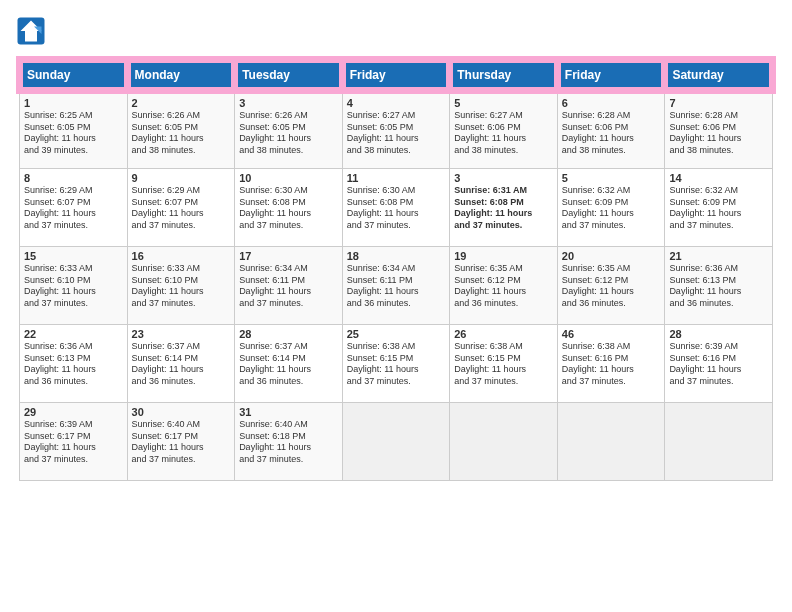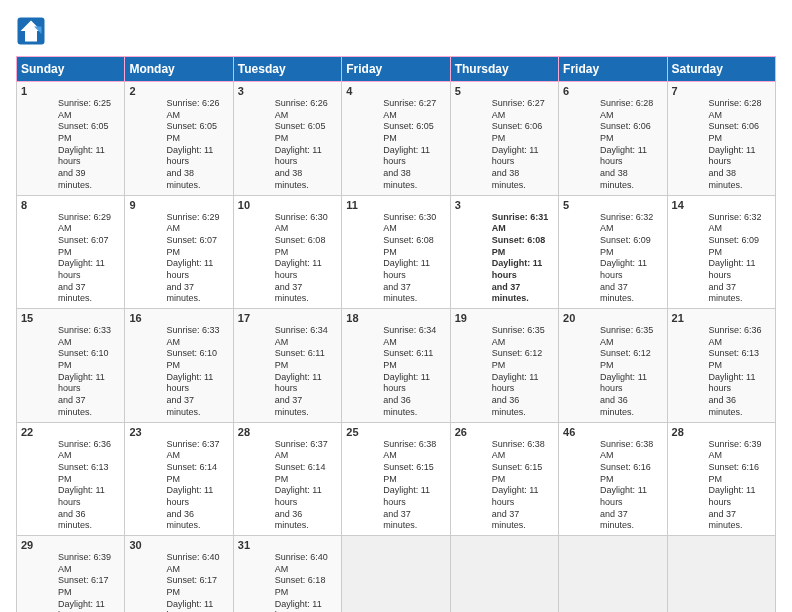--- a/index.html
+++ b/index.html
@@ -52,21 +52,21 @@
       border-collapse: collapse;
       font-size: 10px;
     }
     .calendar th {
       background: #1a6db5;
       color: #fff;
       padding: 5px 4px;
       text-align: left;
       font-size: 12px;
       font-weight: bold;
-      border: 1px solid #f9a8d4;
+      border: 7px solid #f9a8d4;
     }
     .calendar td {
       border: 1px solid #ccc;
       padding: 3px 4px;
       vertical-align: top;
       width: calc(100%/7);
       height: 78px;
       color: #333;
     }
     .calendar tr:nth-child(odd) td {
@@ -78,21 +78,20 @@
     .day-num {
       font-size: 11px;
       font-weight: bold;
       display: block;
       margin-bottom: 1px;
     }
     .day-info {
       font-size: 9px;
       line-height: 1.3;
       color: #333;
-      margin-left: 37px;
     }
     .empty-cell {
       background: #f0f0f0 !important;
     }
   </style>
 </head>
 <body>
 
 <div class="header">
   <div class="logo">

